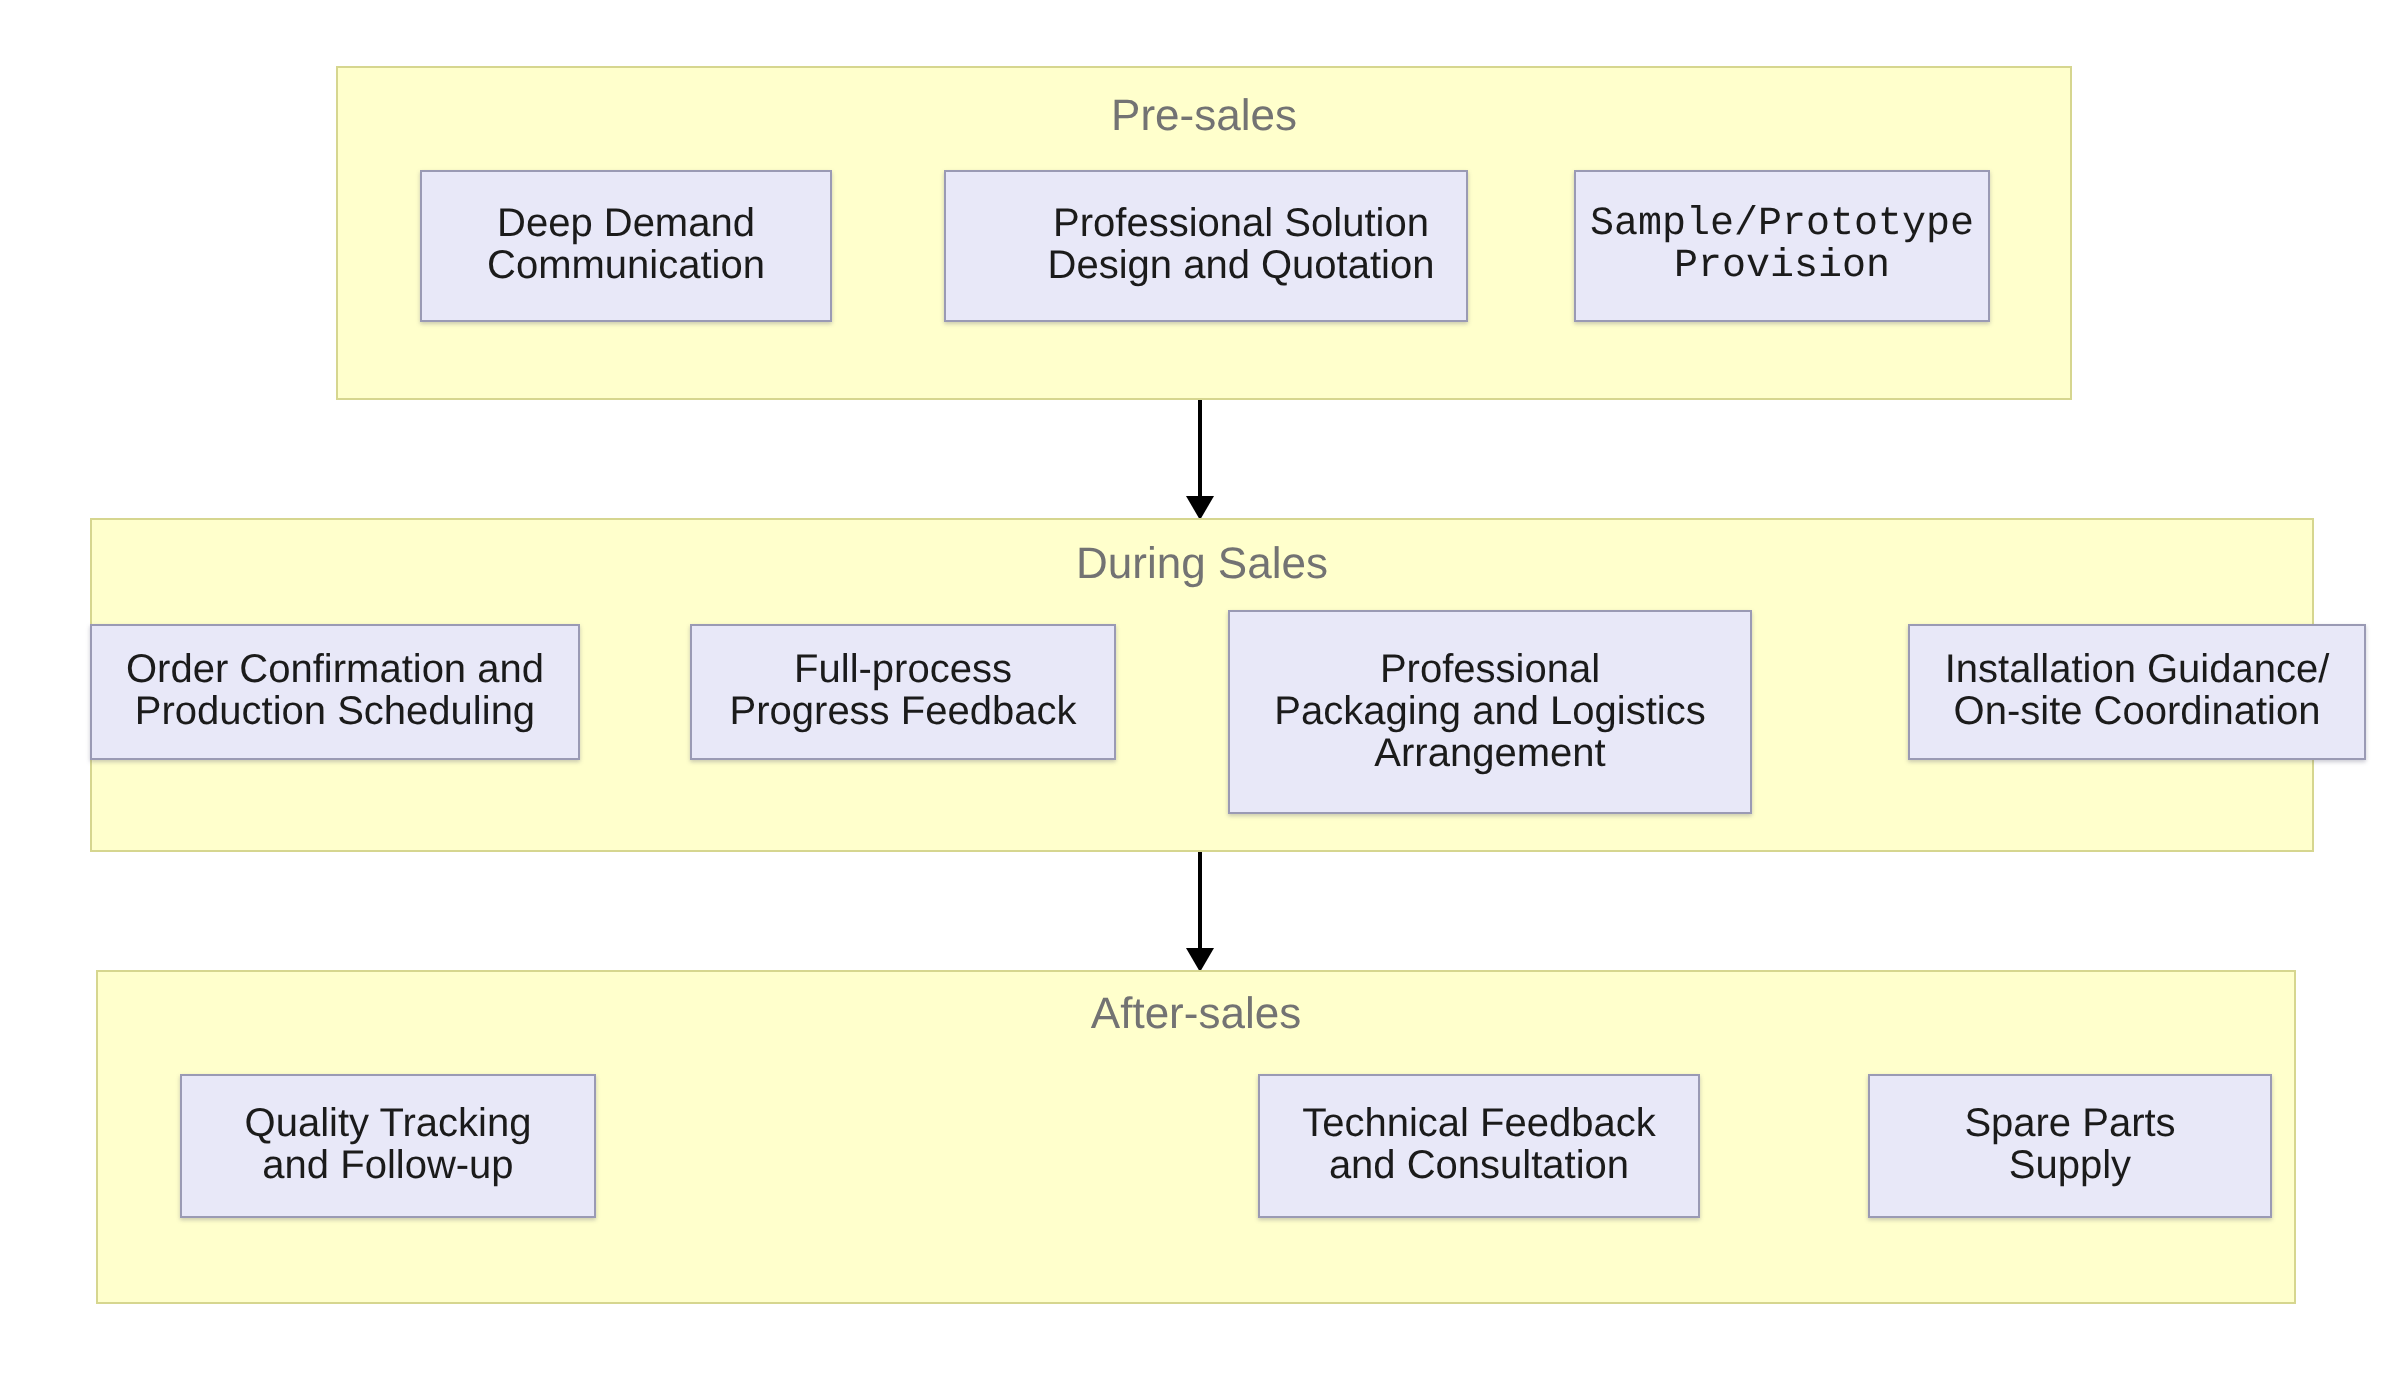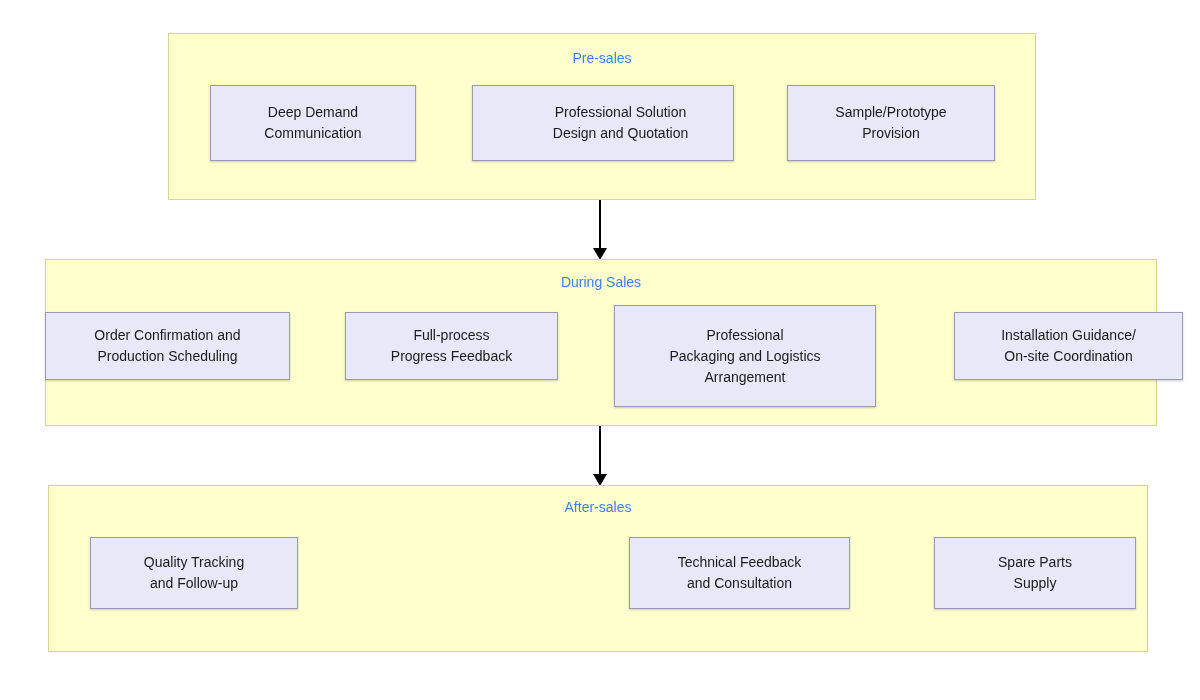--- a/index.html
+++ b/index.html
@@ -27,38 +27,38 @@
     background: #ffffcc;
     border: 1px solid #d6d68f;
     box-sizing: border-box;
   }
 
   .stage-title {
     position: absolute;
     left: 0;
     right: 0;
     text-align: center;
-    font-size: 14px;
-    color: #3b82f6;
+    font-size: 22px;
+    color: #737373;
     line-height: 20px;
     white-space: nowrap;
   }
 
   
   .task {
     position: absolute;
     box-sizing: border-box;
     background: #e8e8f8;
     border: 1px solid #9a9ab4;
     box-shadow: 0 1px 2px rgba(80,80,110,0.30);
     display: flex;
     align-items: center;
     justify-content: center;
     text-align: center;
-    font-size: 14px;
+    font-size: 20px;
     line-height: 21px;
     color: #1b1b1b;
     padding: 2px 6px;
     white-space: pre-line;
     overflow: hidden;
   }
 
   
   .connector {
     position: absolute;
@@ -89,21 +89,21 @@
 
   <div class="stage" style="left:168px; top:33px; width:868px; height:167px;">
     <div class="stage-title" style="top:14px;">Pre-sales</div>
 
     <div class="task" style="left:41px; top:51px; width:206px; height:76px;">Deep Demand
 Communication</div>
 
     <div class="task" style="left:303px; top:51px; width:262px; height:76px;padding-left:41px;">Professional Solution
 Design and Quotation</div>
 
-    <div class="task" style="left:618px; top:51px; width:208px; height:76px;">Sample/Prototype
+    <div class="task" style="left:618px; top:51px; width:208px; height:76px;font-family:Liberation Mono, monospace;">Sample/Prototype
 Provision</div>
   </div>
 
   <div class="connector" style="left:589px; top:200px; height:60px;">
     <div class="shaft" style="height:48px;"></div>
     <div class="head"></div>
   </div>
 
   <div class="stage" style="left:45px; top:259px; width:1112px; height:167px;">
     <div class="stage-title" style="top:12px;">During Sales</div>

